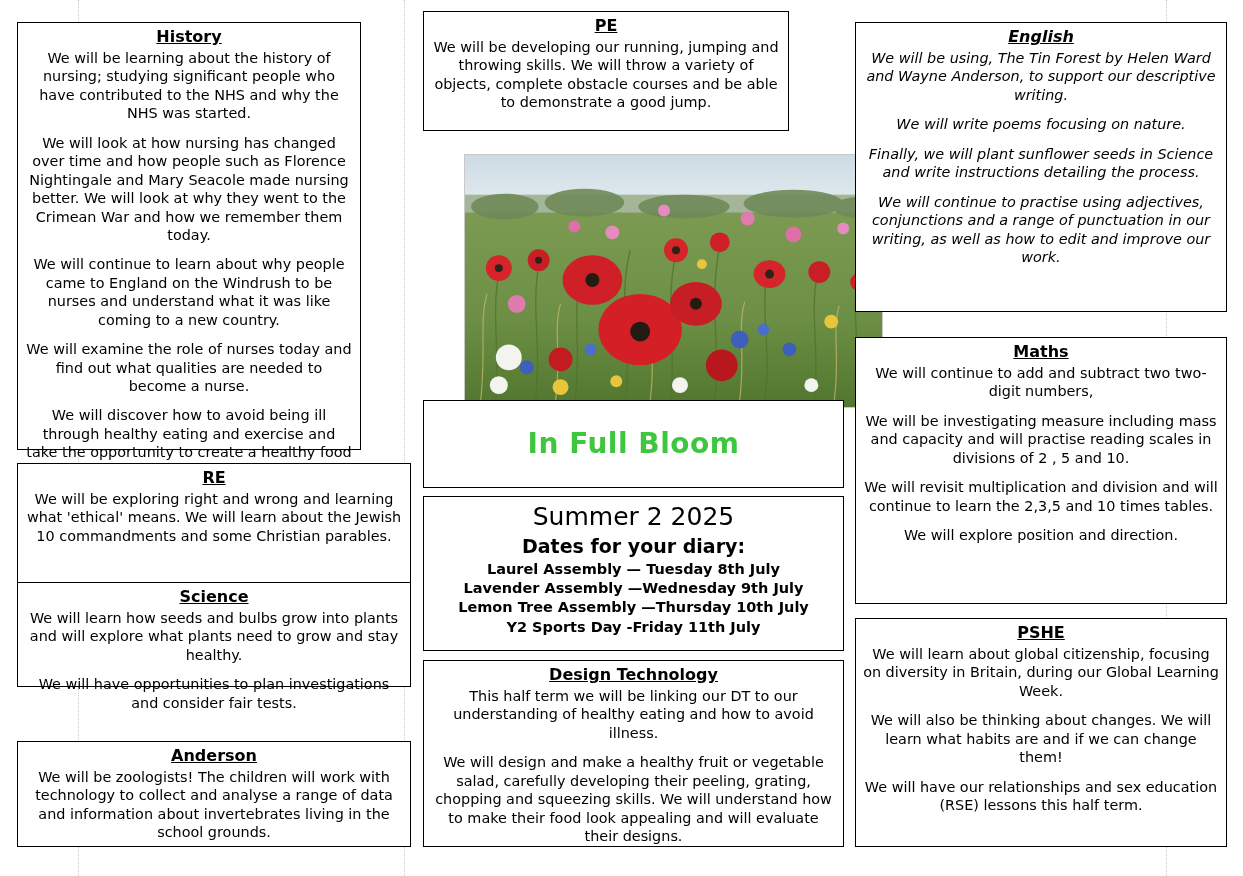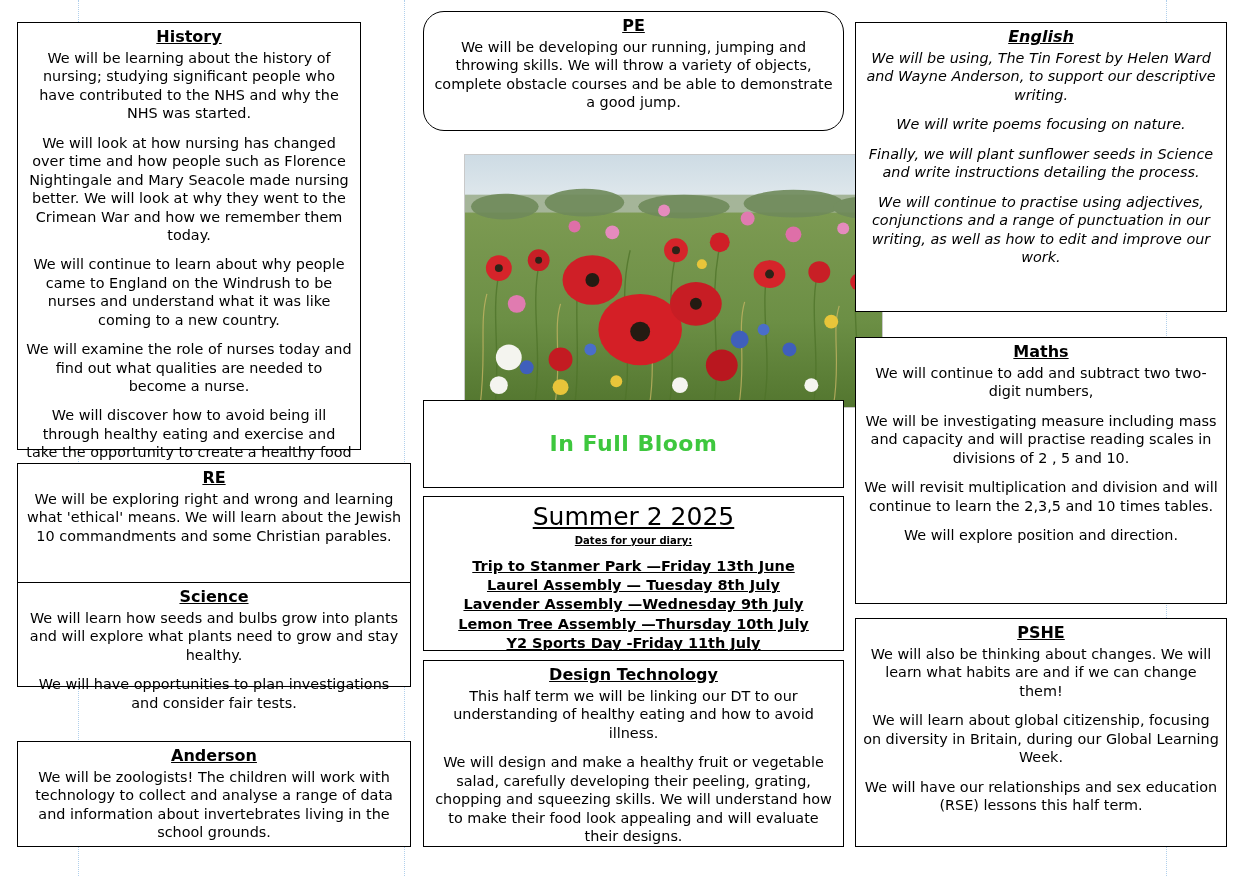--- a/index.html
+++ b/index.html
@@ -55,46 +55,46 @@
   }
   .box p:last-child { margin-bottom: 0; }
 
   
   #history   { left: 17px;  top: 22px;  width: 344px; height: 428px; }
   #re        { left: 17px;  top: 463px; width: 394px; height: 132px; }
   #science   { left: 17px;  top: 582px; width: 394px; height: 105px; }
   #computing { left: 17px;  top: 741px; width: 394px; height: 106px; }
 
   
-  #pe        { left: 423px; top: 11px;  width: 421px; height: 120px; border-radius: 21px; }
+  #pe        { left: 423px; top: 11px;  width: 366px; height: 120px; }
   #photo     { left: 424px; top: 138px; width: 419px; height: 254px; border: 1px solid #c9c9c9; padding: 0; overflow: hidden; }
   #title     { left: 423px; top: 400px; width: 421px; height: 88px; display: flex; align-items: center; justify-content: center; }
-  #dates     { left: 423px; top: 496px; width: 421px; height: 155px; padding-top: 6px; text-decoration: underline; }
+  #dates     { left: 423px; top: 496px; width: 421px; height: 155px; padding-top: 6px; }
   #dt        { left: 423px; top: 660px; width: 421px; height: 187px; }
 
   #title .bigtitle {
-    font-size: 22px;
+    font-size: 28px;
     font-weight: bold;
     color: #3ec73e;
     letter-spacing: 0.5px;
     font-family: "DejaVu Sans", sans-serif;
     text-align: right;
   }
   #dates .datetitle {
     font-size: 25px;
     margin: 0 0 3px 0;
     font-weight: normal;
     text-decoration: none;
     text-align: center;
     line-height: 1.1;
   }
   #dates .sub {
-    font-size: 10px;
+    font-size: 19px;
     font-weight: bold;
-    margin: 0 0 10px 0;
+    margin: 0 0 1px 0;
     line-height: 1.33;
   }
   #dates ul {
     list-style: none;
     margin: 0;
     padding: 0;
   }
   #dates li {
     font-size: 14.5px;
     font-weight: bold;
@@ -252,21 +252,20 @@
   </figure>
 
   <section class="box" id="title">
     <span class="bigtitle" style="color: rgb(62, 199, 62);">In Full Bloom</span>
   </section>
 
   <section class="box" id="dates">
     <h2 class="datetitle">Summer 2 2025</h2>
     <p class="sub">Dates for your diary:</p>
     <ul>
-      <li>Trip to Stanmer Park —Friday 13th June</li>
       <li>Laurel Assembly — Tuesday 8th July</li>
       <li>Lavender Assembly —Wednesday 9th July</li>
       <li>Lemon Tree Assembly —Thursday 10th July</li>
       <li>Y2 Sports Day -Friday 11th July</li>
     </ul>
   </section>
 
   <section class="box" id="dt">
     <h2>Design Technology</h2>
     <p>This half term we will be linking our DT to our understanding of healthy eating and how to avoid illness.</p>
@@ -284,18 +283,18 @@
   <section class="box" id="maths">
     <h2>Maths</h2>
     <p>We will continue to add and subtract two two-digit numbers,</p>
     <p>We will be investigating measure including mass and capacity and will practise reading scales in divisions of 2 , 5 and 10.</p>
     <p>We will revisit multiplication and division and will continue to learn the 2,3,5 and 10 times tables.</p>
     <p>We will explore position and direction.</p>
   </section>
 
   <section class="box" id="pshe">
     <h2>PSHE</h2>
+    <p>We will  learn about global citizenship, focusing on diversity in Britain, during our Global Learning Week.</p>
     <p>We will also be thinking about changes.  We will learn what habits are and if we can change them!</p>
-    <p>We will  learn about global citizenship, focusing on diversity in Britain, during our Global Learning Week.</p>
     <p>We will have our relationships and sex education (RSE) lessons this half term.</p>
   </section>
 
 </div>
 
 </body></html>

